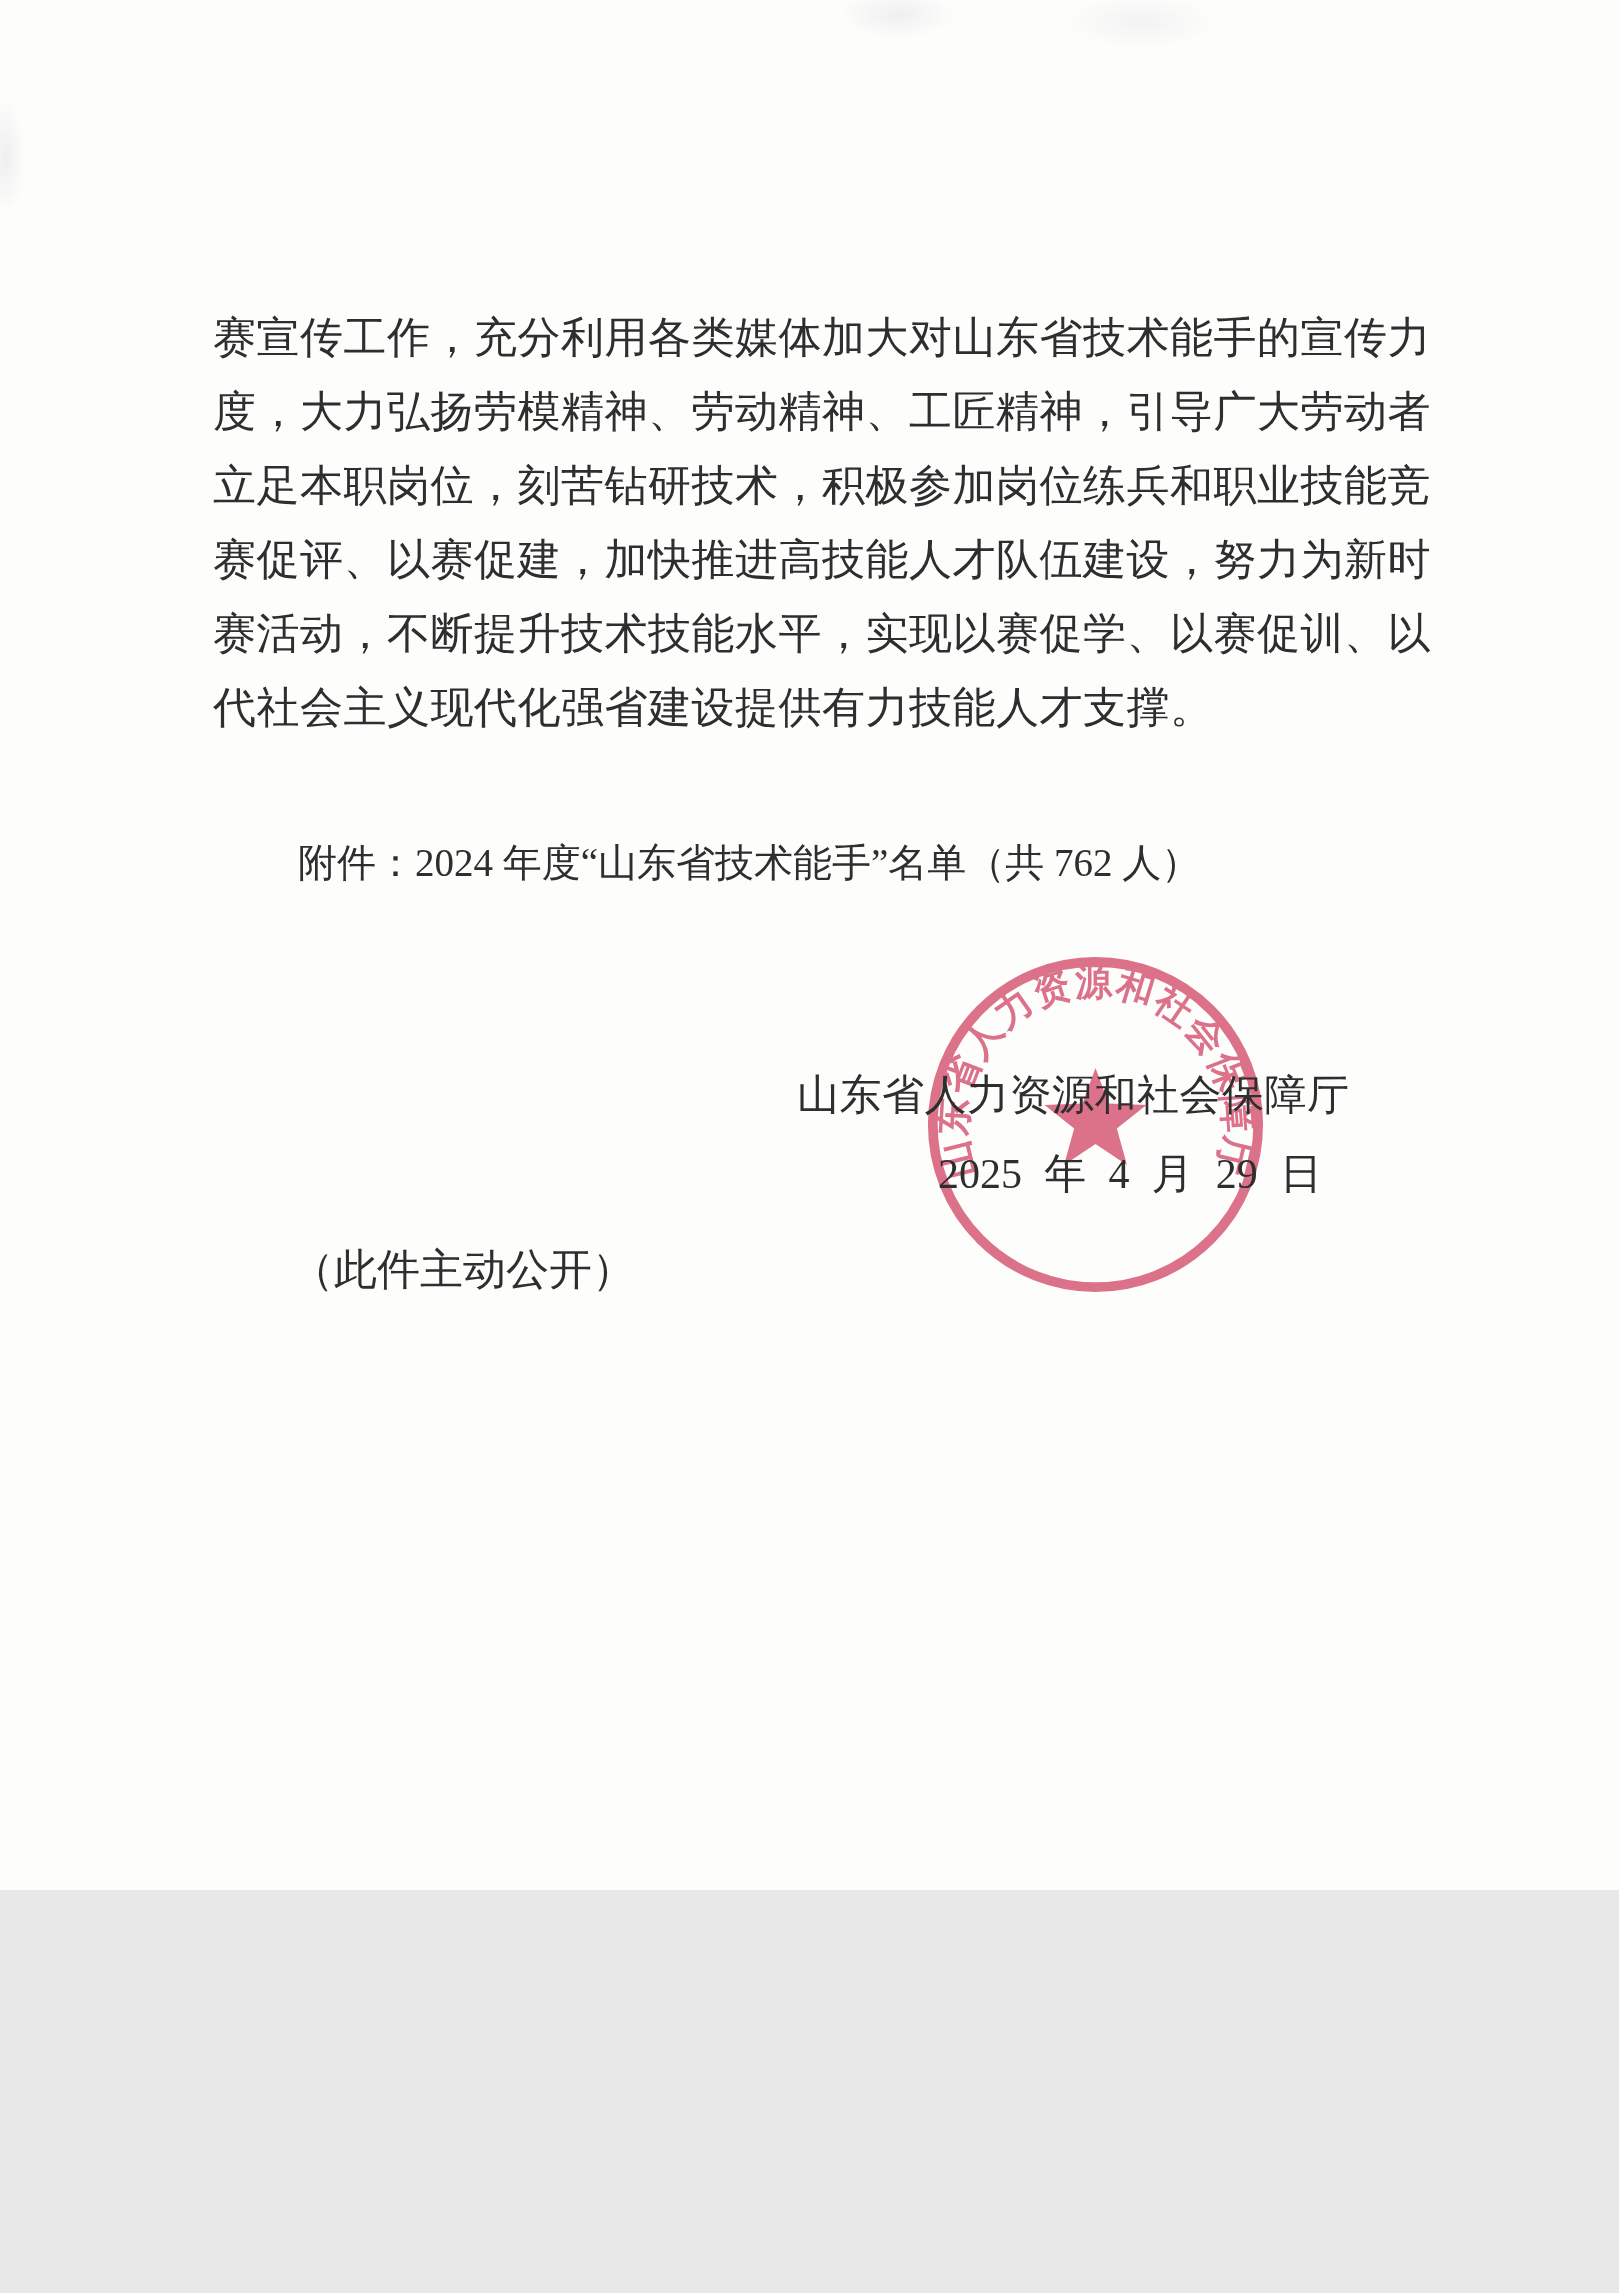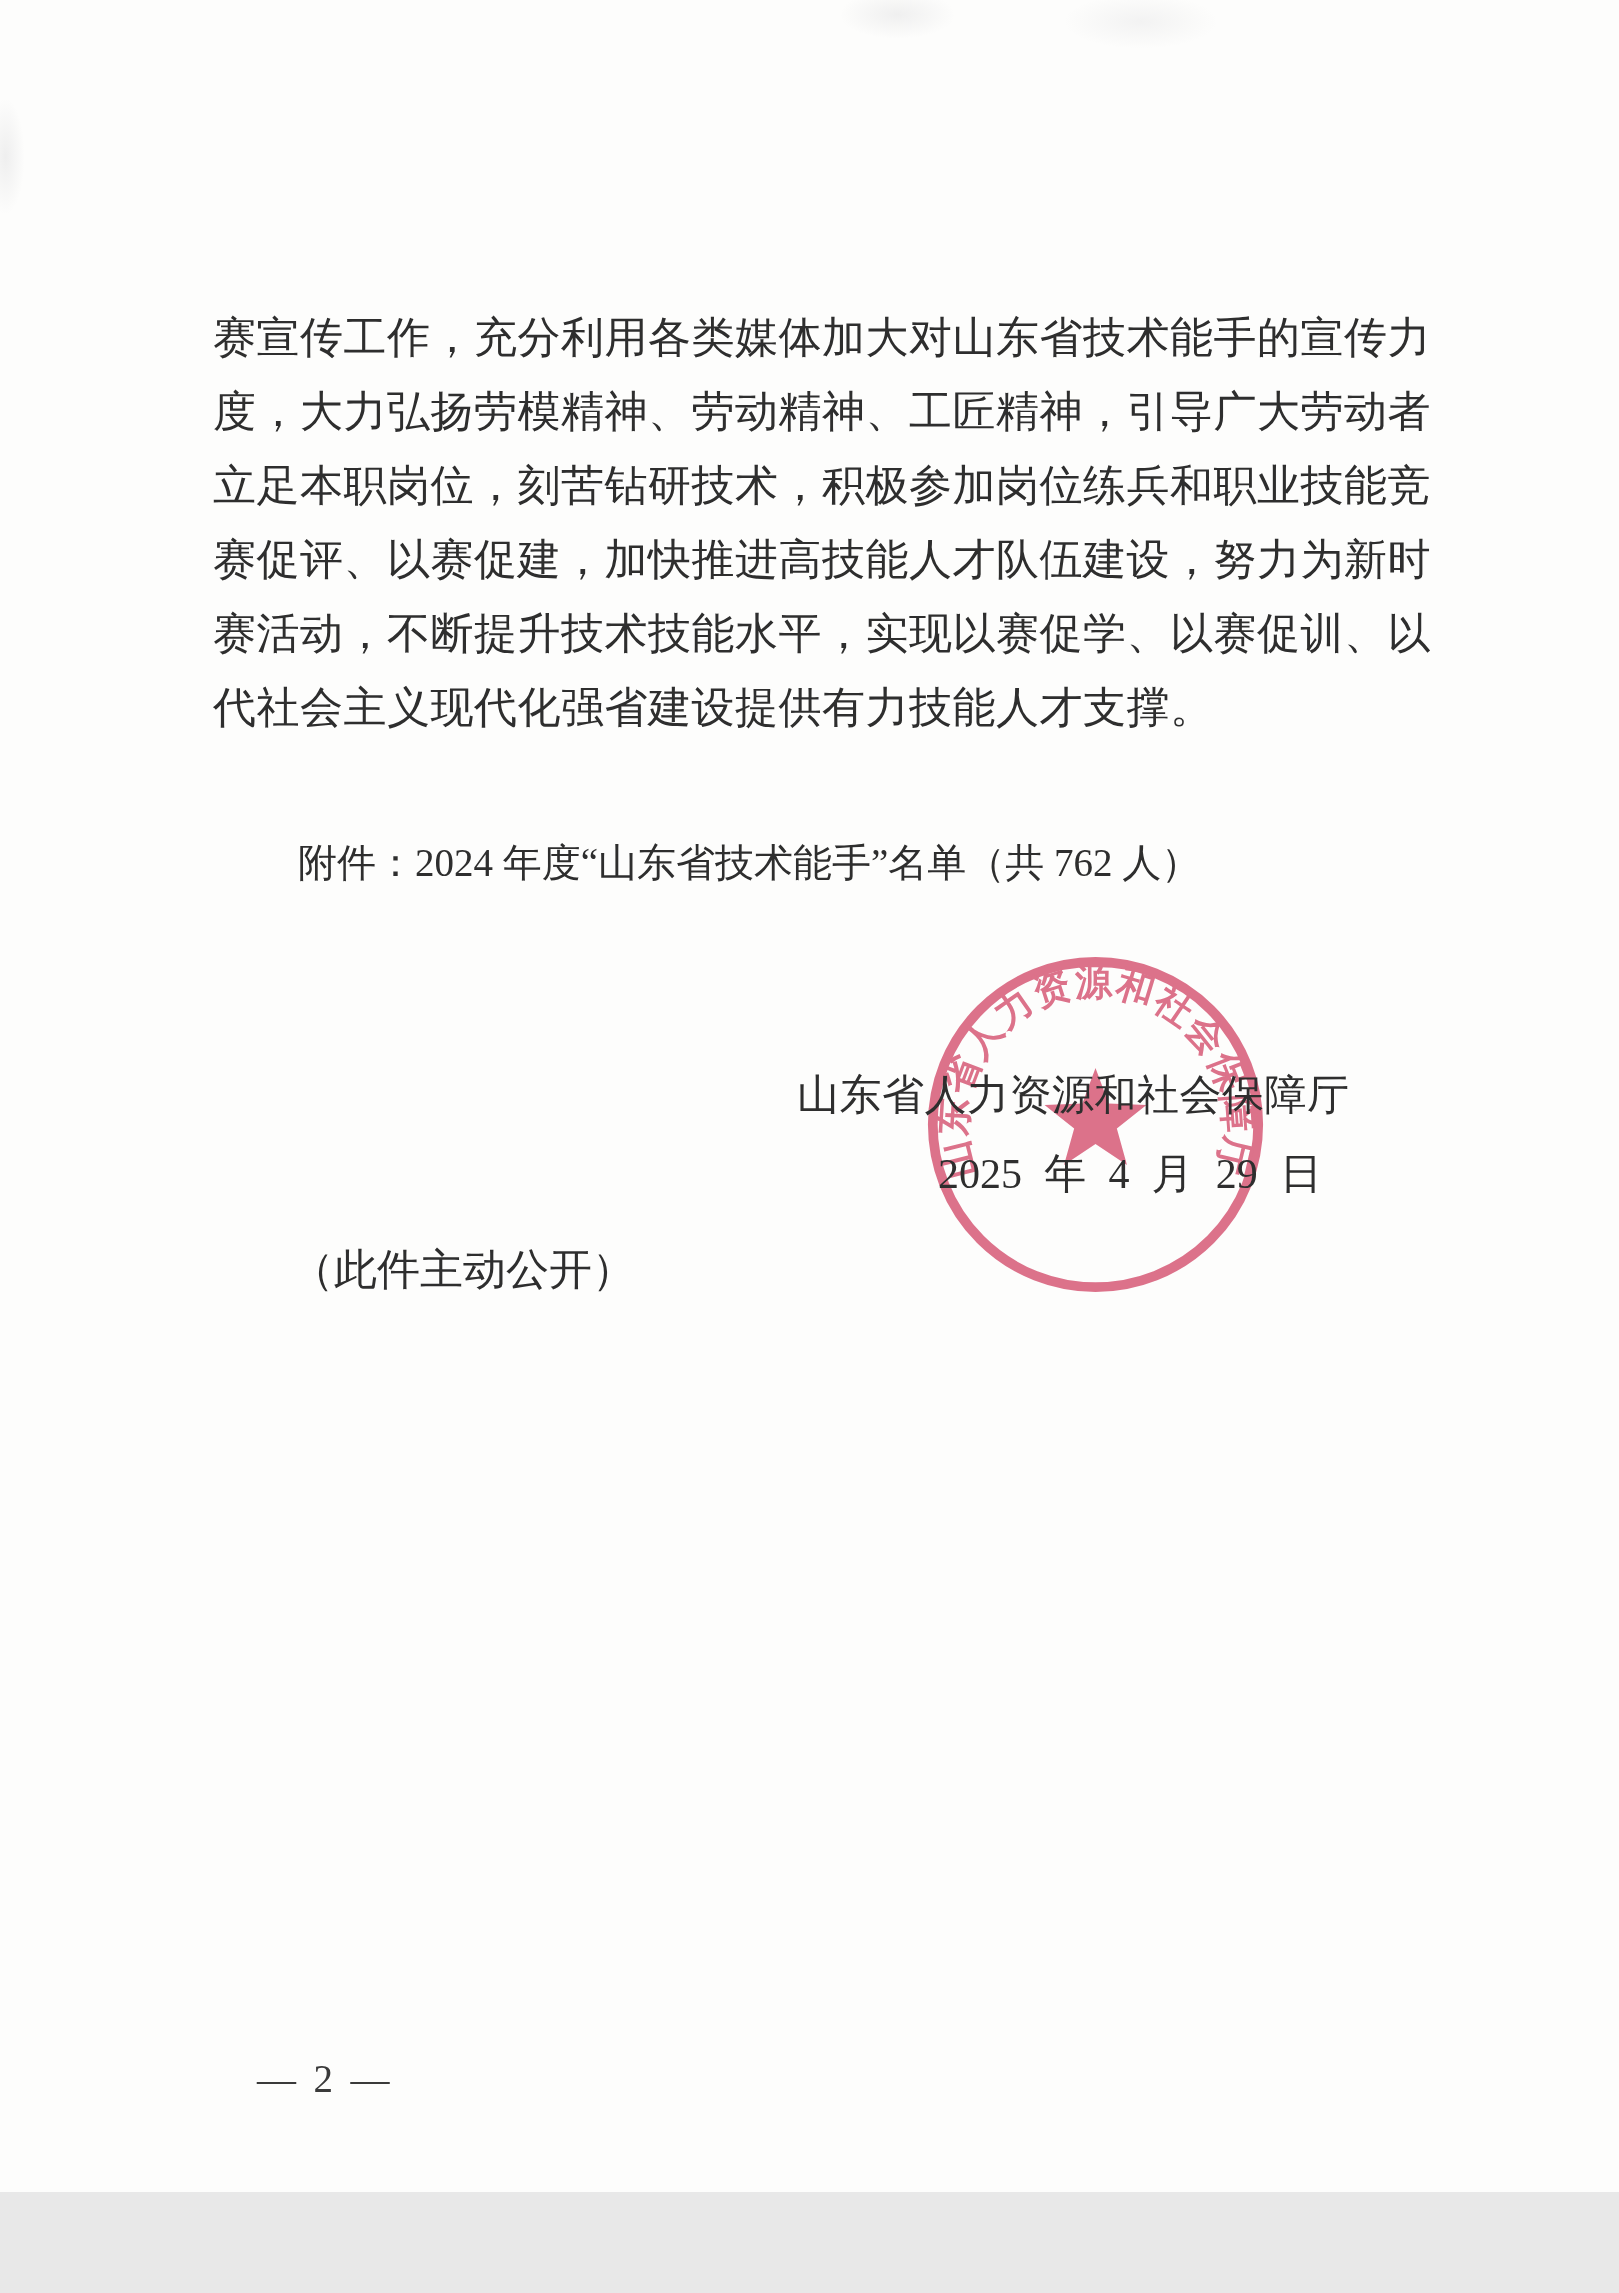--- a/index.html
+++ b/index.html
@@ -3,21 +3,21 @@
 <meta charset="utf-8">
 <style>
   html, body {
     margin: 0;
     padding: 0;
     background: #e8e8e8;
   }
   .page {
     position: relative;
     width: 1620px;
-    height: 2192px;
+    height: 1890px;
     margin: 0 auto;
     background: #fdfdfc;
     overflow: hidden;
     font-family: "Liberation Serif", "DejaVu Serif", serif;
     color: #2e2e2e;
   }
   
   .smudge {
     position: absolute;
     border-radius: 50%;

